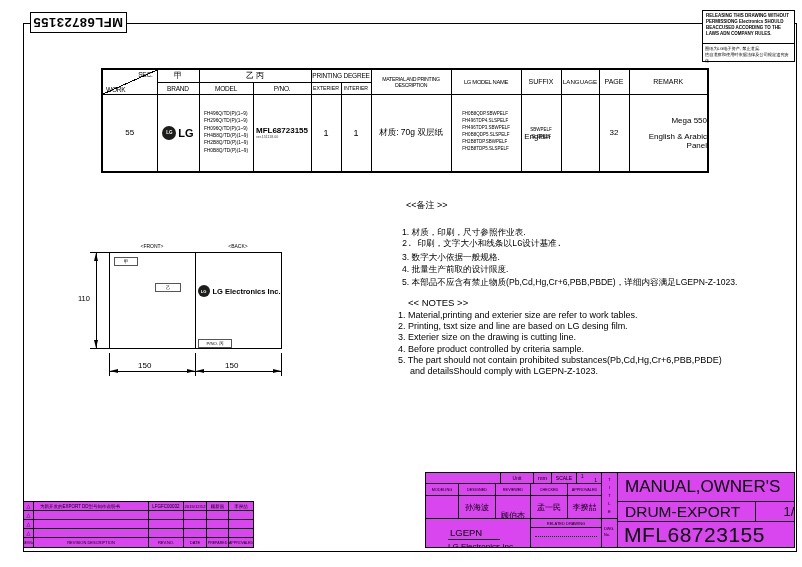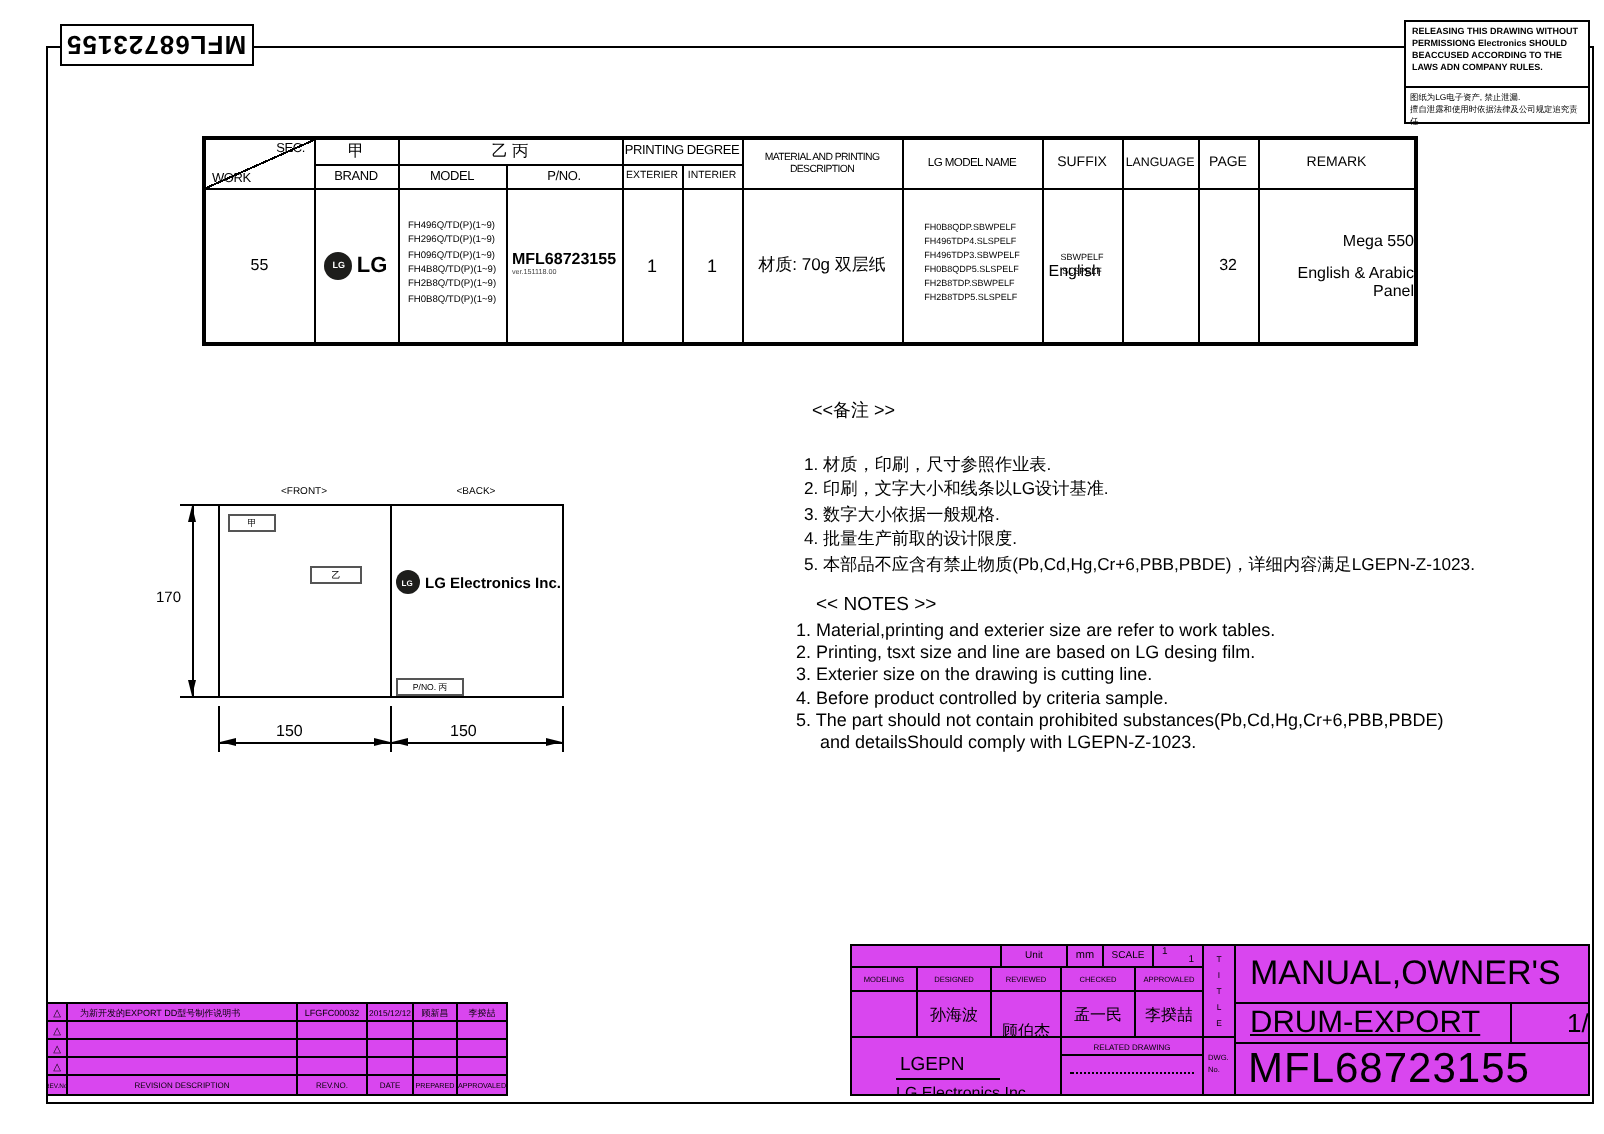--- a/index.html
+++ b/index.html
@@ -173,37 +173,37 @@
 
   <div class="abs ctr" style="left:198px; top:339px; width:34px; height:9px; border:0.8px solid #555; font-size:4.3px;">
     <span>P/NO. 丙</span>
   </div>
 
   <div class="abs" style="left:96px; top:253px; width:0; height:95px; border-left:1px solid #000;"></div>
   <div class="arr arr-u" style="left:94px; top:253px;"></div>
   <div class="arr arr-d" style="left:94px; top:340px;"></div>
   <div class="abs" style="left:90px; top:252px; width:19px; border-top:1px solid #000;"></div>
   <div class="abs" style="left:90px; top:348px; width:19px; border-top:1px solid #000;"></div>
-  <div class="abs" style="left:78px; top:294px; font-size:7.5px;">170</div>
+  <div class="abs" style="left:78px; top:294px; font-size:7.5px;">110</div>
 
   <div class="abs" style="left:109px; top:371px; width:173px; border-top:1px solid #000;"></div>
   <div class="abs" style="left:109px; top:353px; width:0; height:23px; border-left:1px solid #000;"></div>
   <div class="abs" style="left:195px; top:353px; width:0; height:23px; border-left:1px solid #000;"></div>
   <div class="abs" style="left:281px; top:353px; width:0; height:23px; border-left:1px solid #000;"></div>
   <div class="arr arr-l" style="left:110px; top:369px;"></div>
   <div class="arr arr-r" style="left:187px; top:369px;"></div>
   <div class="arr arr-l" style="left:196px; top:369px;"></div>
   <div class="arr arr-r" style="left:273px; top:369px;"></div>
   <div class="abs" style="left:138px; top:361px; font-size:8px;">150</div>
   <div class="abs" style="left:225px; top:361px; font-size:8px;">150</div>
 
   <div class="abs" style="left:402px; top:199px; width:330px;">
     <div style="font-size:9px; margin-bottom:14px; padding-left:4px;">&lt;&lt;备注 &gt;&gt;</div>
     <div class="notes-line" style="font-size:8.6px; line-height:12.4px;">1. 材质，印刷，尺寸参照作业表.</div>
-    <div class="notes-line" style="font-size:8.6px; line-height:12.4px;">2. 印刷，文字大小和线条以LG设计基准.</div>
+    <div class="notes-line" style="font-size:8.6px; line-height:12.4px;font-family:Liberation Mono, monospace;">2. 印刷，文字大小和线条以LG设计基准.</div>
     <div class="notes-line" style="font-size:8.6px; line-height:12.4px;">3. 数字大小依据一般规格.</div>
     <div class="notes-line" style="font-size:8.6px; line-height:12.4px;">4. 批量生产前取的设计限度.</div>
     <div class="notes-line" style="font-size:8.6px; line-height:12.4px;">5. 本部品不应含有禁止物质(Pb,Cd,Hg,Cr+6,PBB,PBDE)，详细内容满足LGEPN-Z-1023.</div>
   </div>
 
   <div class="abs" style="left:398px; top:297px; width:345px;">
     <div style="font-size:9.5px; margin-bottom:2px; padding-left:10px;">&lt;&lt; NOTES &gt;&gt;</div>
     <div class="notes-line" style="font-size:9px; line-height:11.2px;">1. Material,printing and exterier size are refer to work tables.</div>
     <div class="notes-line" style="font-size:9px; line-height:11.2px;">2. Printing, tsxt  size and line are based on LG desing film.</div>
     <div class="notes-line" style="font-size:9px; line-height:11.2px;">3. Exterier size on the drawing is cutting line.</div>
@@ -344,21 +344,21 @@
       <div>T</div>
       <div>I</div>
       <div>T</div>
       <div>L</div>
       <div>E</div>
     </div>
 
     <div class="cell" style="left:192px; top:0; width:178px; height:30px; font-size:17px; line-height:28px; padding-left:7px; white-space:nowrap;">
       <span>MANUAL,OWNER'S</span>
     </div>
-    <div class="cell" style="left:192px; top:29px; width:139px; height:21px; font-size:15.5px; line-height:19px; padding-left:7px; white-space:nowrap;text-decoration:underline;">
+    <div class="cell" style="left:192px; top:29px; width:139px; height:21px; font-size:15.5px; line-height:19px; padding-left:7px; white-space:nowrap;">
       <span>DRUM-EXPORT</span>
     </div>
     <div class="cell ctr" style="left:330px; top:29px; width:40px; height:21px; font-size:13px;padding-left:35px;">
       <span>1/1</span>
     </div>
     <div class="cell" style="left:192px; top:49px; width:178px; height:27px; font-size:21px; line-height:25px; padding-left:6px; letter-spacing:0.5px; white-space:nowrap;">
       <span>MFL68723155</span>
     </div>
   </div>
 

